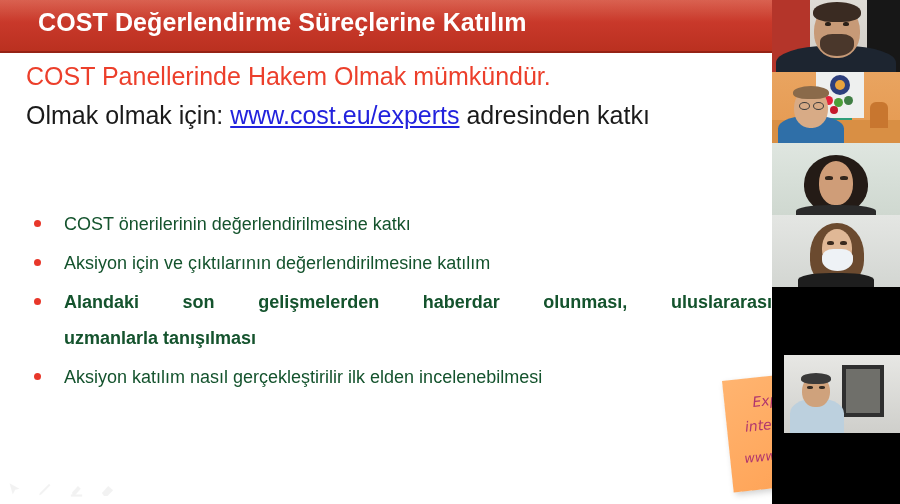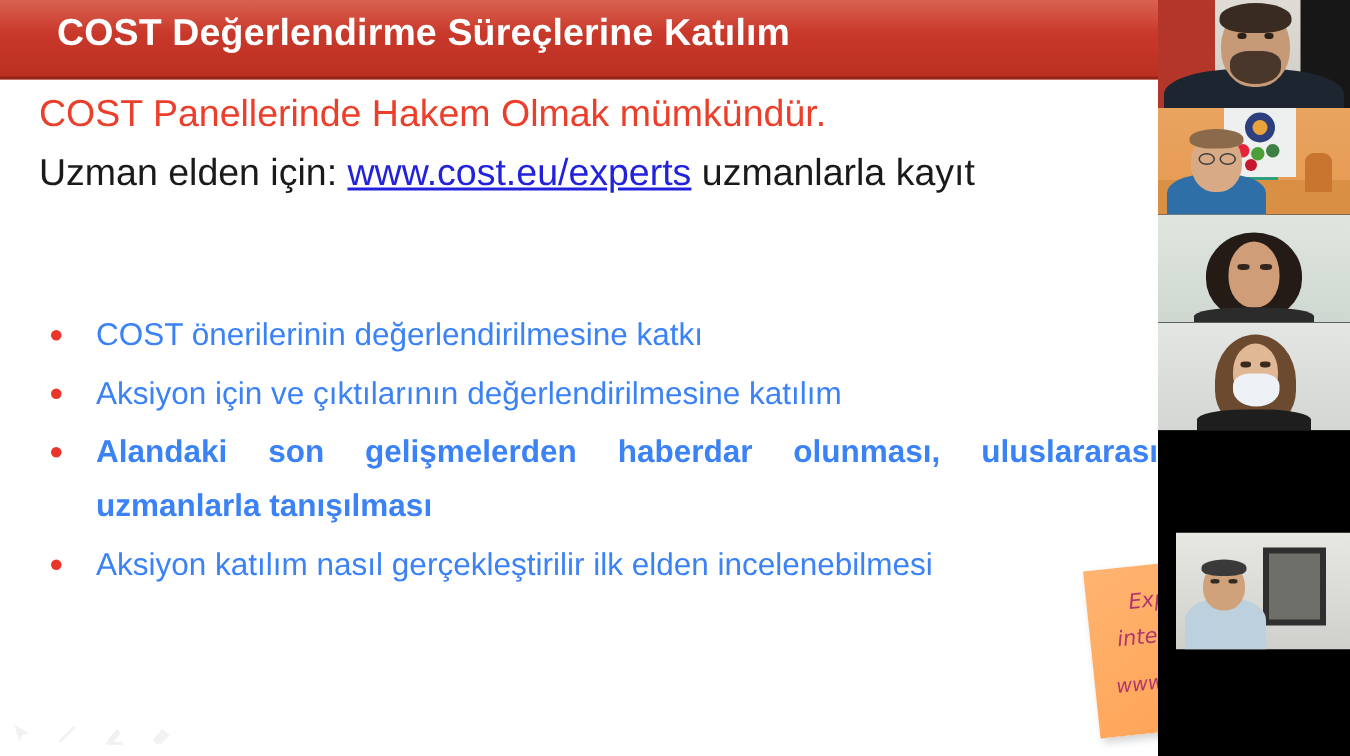--- a/index.html
+++ b/index.html
@@ -20,21 +20,21 @@
       font-size:25px;font-weight:bold;letter-spacing:.1px;white-space:nowrap;}
 
   .lead1{position:absolute;left:26px;top:62px;color:#ec3f2b;font-size:25px;white-space:nowrap;}
   .lead2{position:absolute;left:26px;top:101px;color:#1a1a1a;font-size:25px;white-space:nowrap;}
   .lead2 a{color:#2222dd;text-decoration:underline;}
   .sub3{position:absolute;left:26px;top:140px;color:#1a1a1a;font-size:20px;white-space:nowrap;}
   .box-glyph{display:inline-block;width:14px;height:16px;border:1.5px solid #f0a9a2;
       vertical-align:-2px;margin-right:44px;}
 
   .bullets{position:absolute;left:26px;top:206px;width:746px;}
-  .bl{position:relative;padding-left:38px;color:#3b82f6;font-size:21px;
+  .bl{position:relative;padding-left:38px;color:#14532d;font-size:18px;
       line-height:36px;margin-bottom:3px;}
   .bl .dot{position:absolute;left:8px;top:14px;width:7px;height:7px;border-radius:50%;
       background:#e8372a;}
   .bl.just{text-align:justify;font-weight:bold;}
   .bl.just .l1{display:block;text-align:justify;text-align-last:justify;white-space:nowrap;}
   .bl .l2{display:block;}
   .nowrap{white-space:nowrap;}
 
   
   .sticky{position:absolute;left:722px;top:381px;width:175px;height:112px;
@@ -80,21 +80,21 @@
 
   <div class="slide">
 
     <div class="title-band">
       <div class="sheen"></div>
       <div class="title-text">COST Değerlendirme Süreçlerine Katılım</div>
     </div>
 
     <div class="lead1">COST Panellerinde Hakem Olmak mümkündür.</div>
 
-    <div class="lead2"><span>Uzman elden için: </span><a href="#">www.cost.eu/experts</a><span> uzmanlarla kayıt</span></div>
+    <div class="lead2"><span>Olmak olmak için: </span><a href="#">www.cost.eu/experts</a><span> adresinden katkı</span></div>
 
 
     <div class="bullets">
 
       <div class="bl">
         <span class="dot"></span>
         <span class="nowrap">COST önerilerinin değerlendirilmesine katkı</span>
       </div>
 
       <div class="bl">

